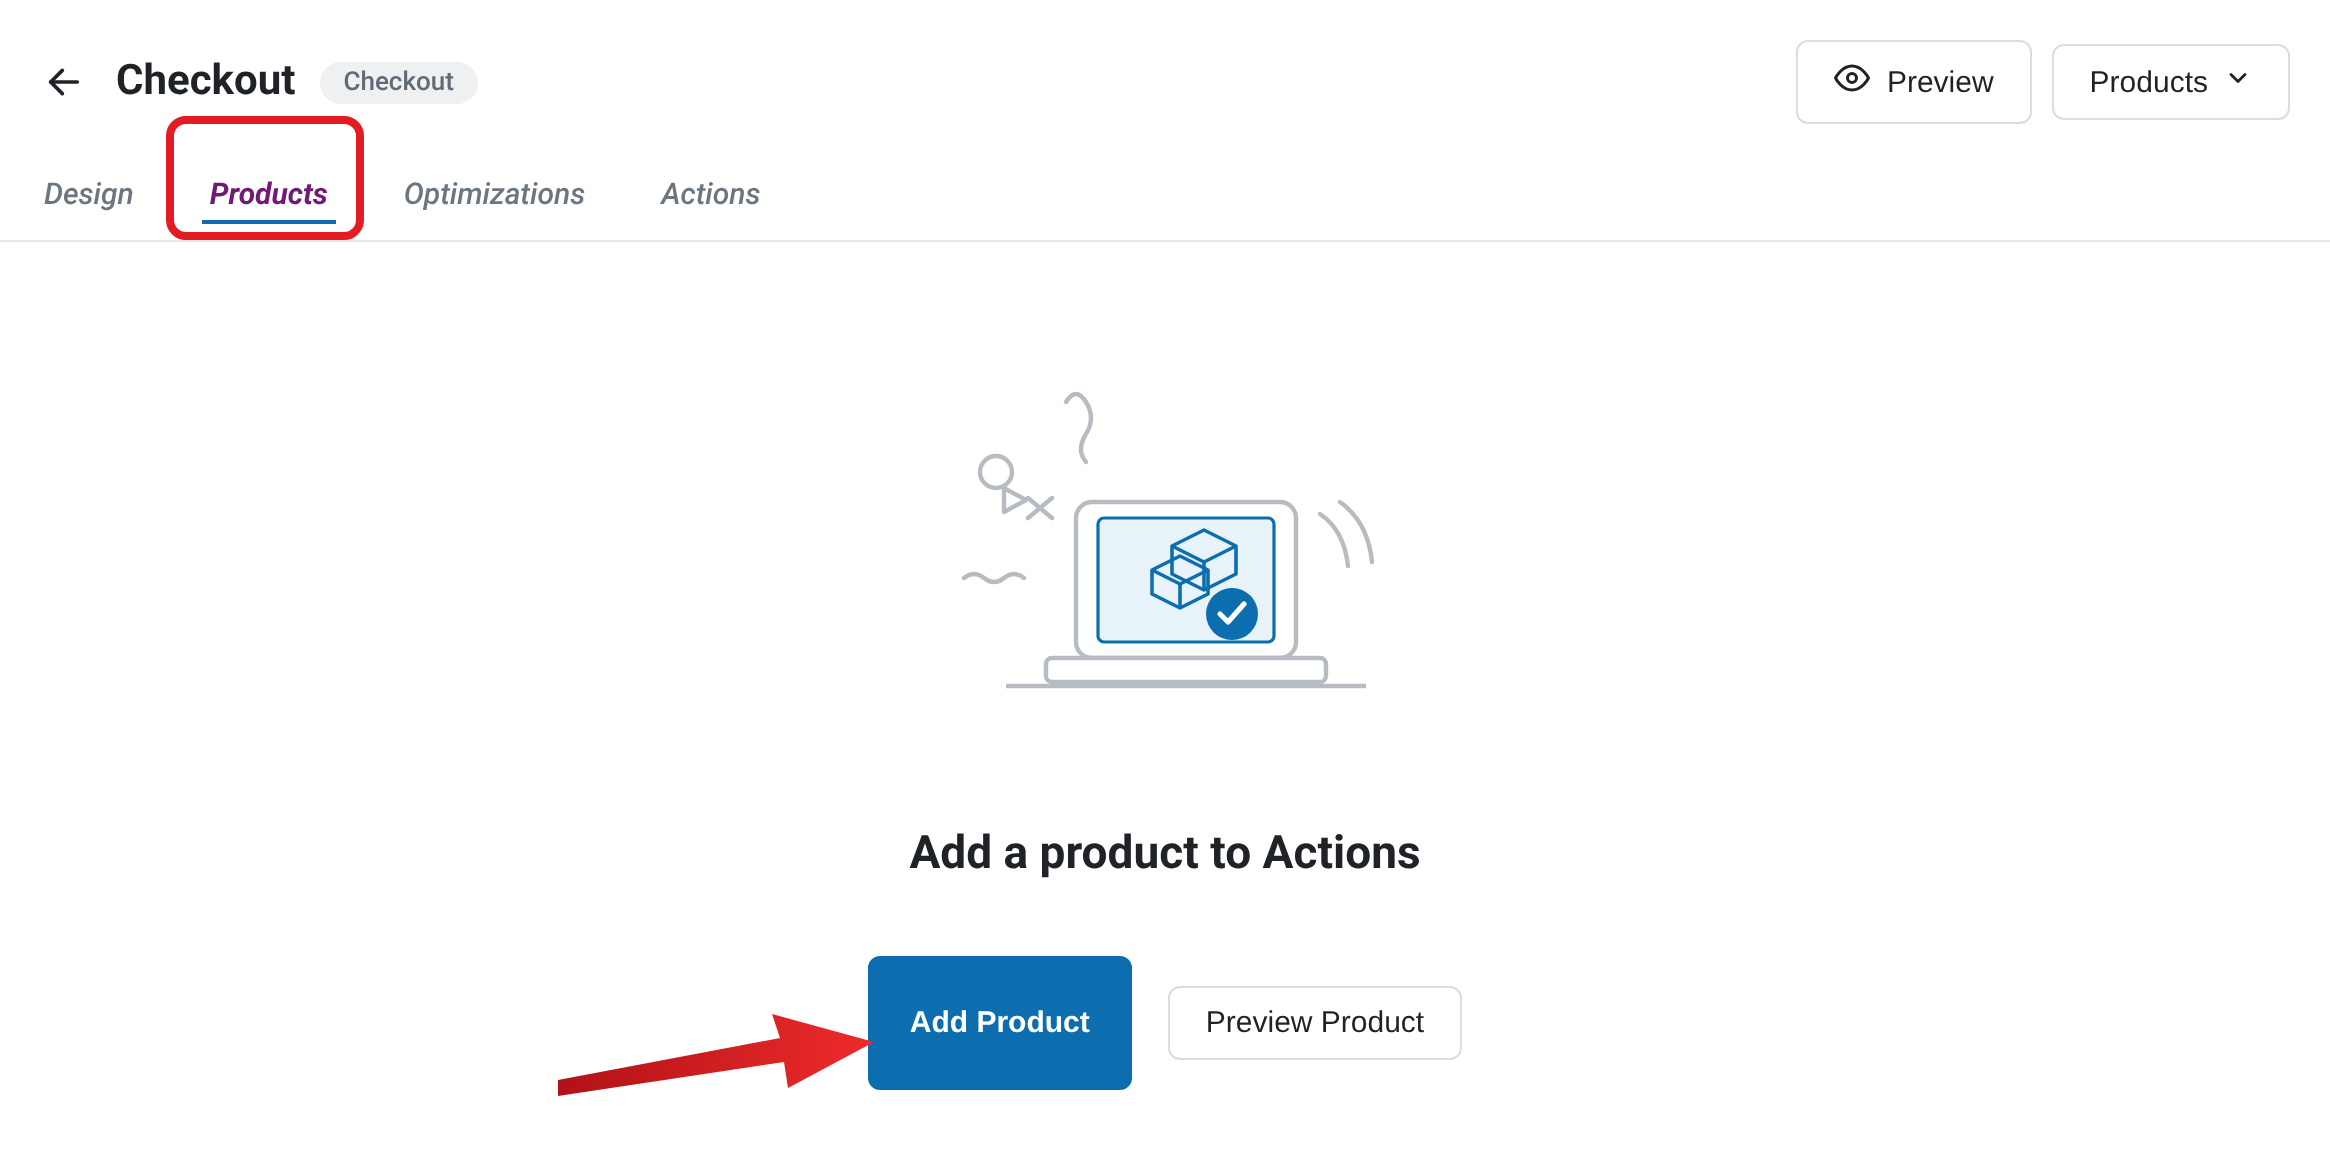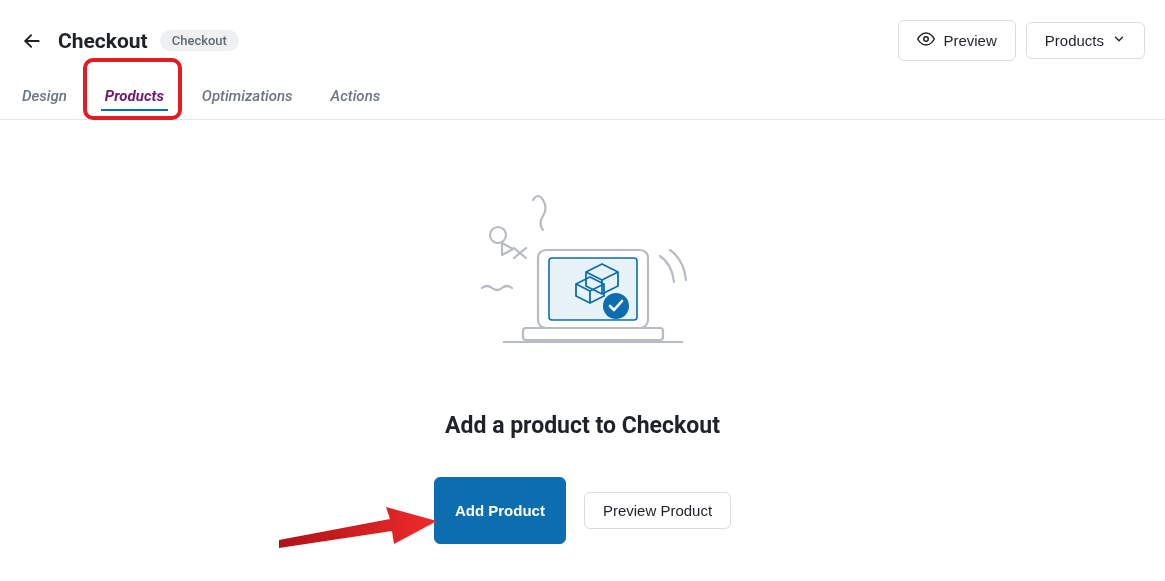--- a/index.html
+++ b/index.html
@@ -197,21 +197,21 @@
           <path d="M 134 100 l 0 14"></path>
           <path d="M 108 104 l 14 -7 l 14 7 l 0 12 l -14 7 l -14 -7 z"></path>
           <path d="M 108 104 l 14 7 l 14 -7"></path>
           <path d="M 122 111 l 0 12"></path>
         </g>
         <circle cx="148" cy="126" r="13" fill="#0D6EAF"></circle>
         <path d="M 142 126 l 4 4 l 8 -9" stroke="#fff" stroke-width="2.6" fill="none" stroke-linecap="round" stroke-linejoin="round"></path>
       </g>
     </svg>
   </div>
-  <div class="empty-title">Add a product to Checkout</div>
+  <div class="empty-title">Add a product to Actions</div>
   <div class="empty-actions">
     <button class="btn-primary">Add Product</button>
     <button class="btn" style="margin-left:0;">Preview Product</button>
   </div>
 </div>
 
 <div class="arrow-anno">
   <svg width="170" height="60" viewBox="0 0 170 60">
     <defs>
       <linearGradient id="g" x1="0" y1="0" x2="1" y2="0">

